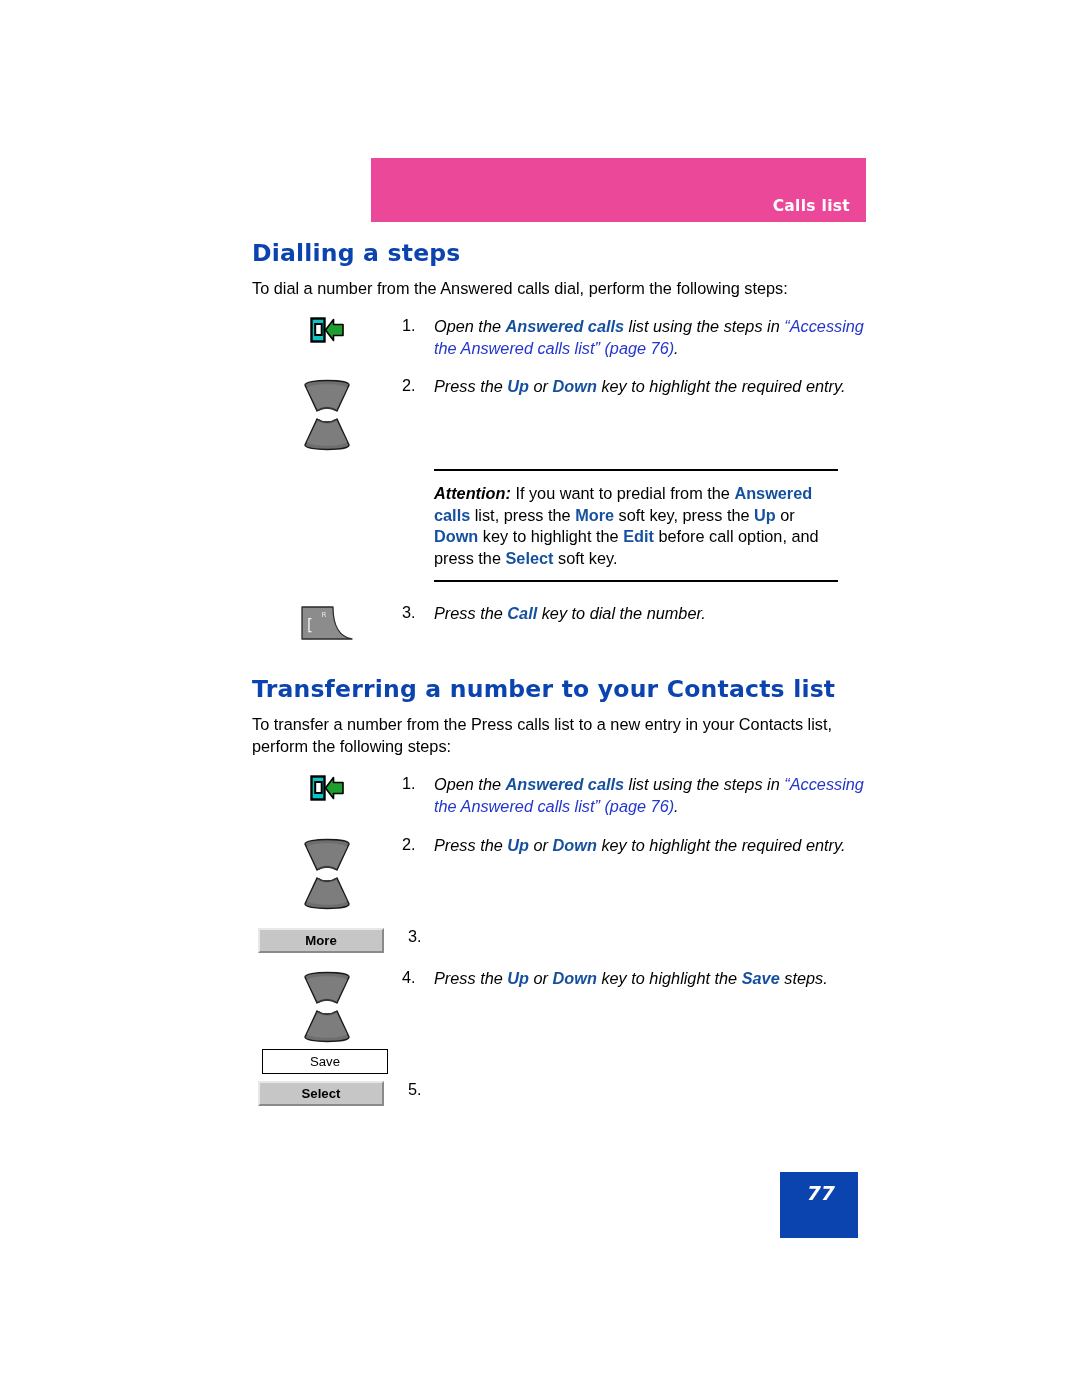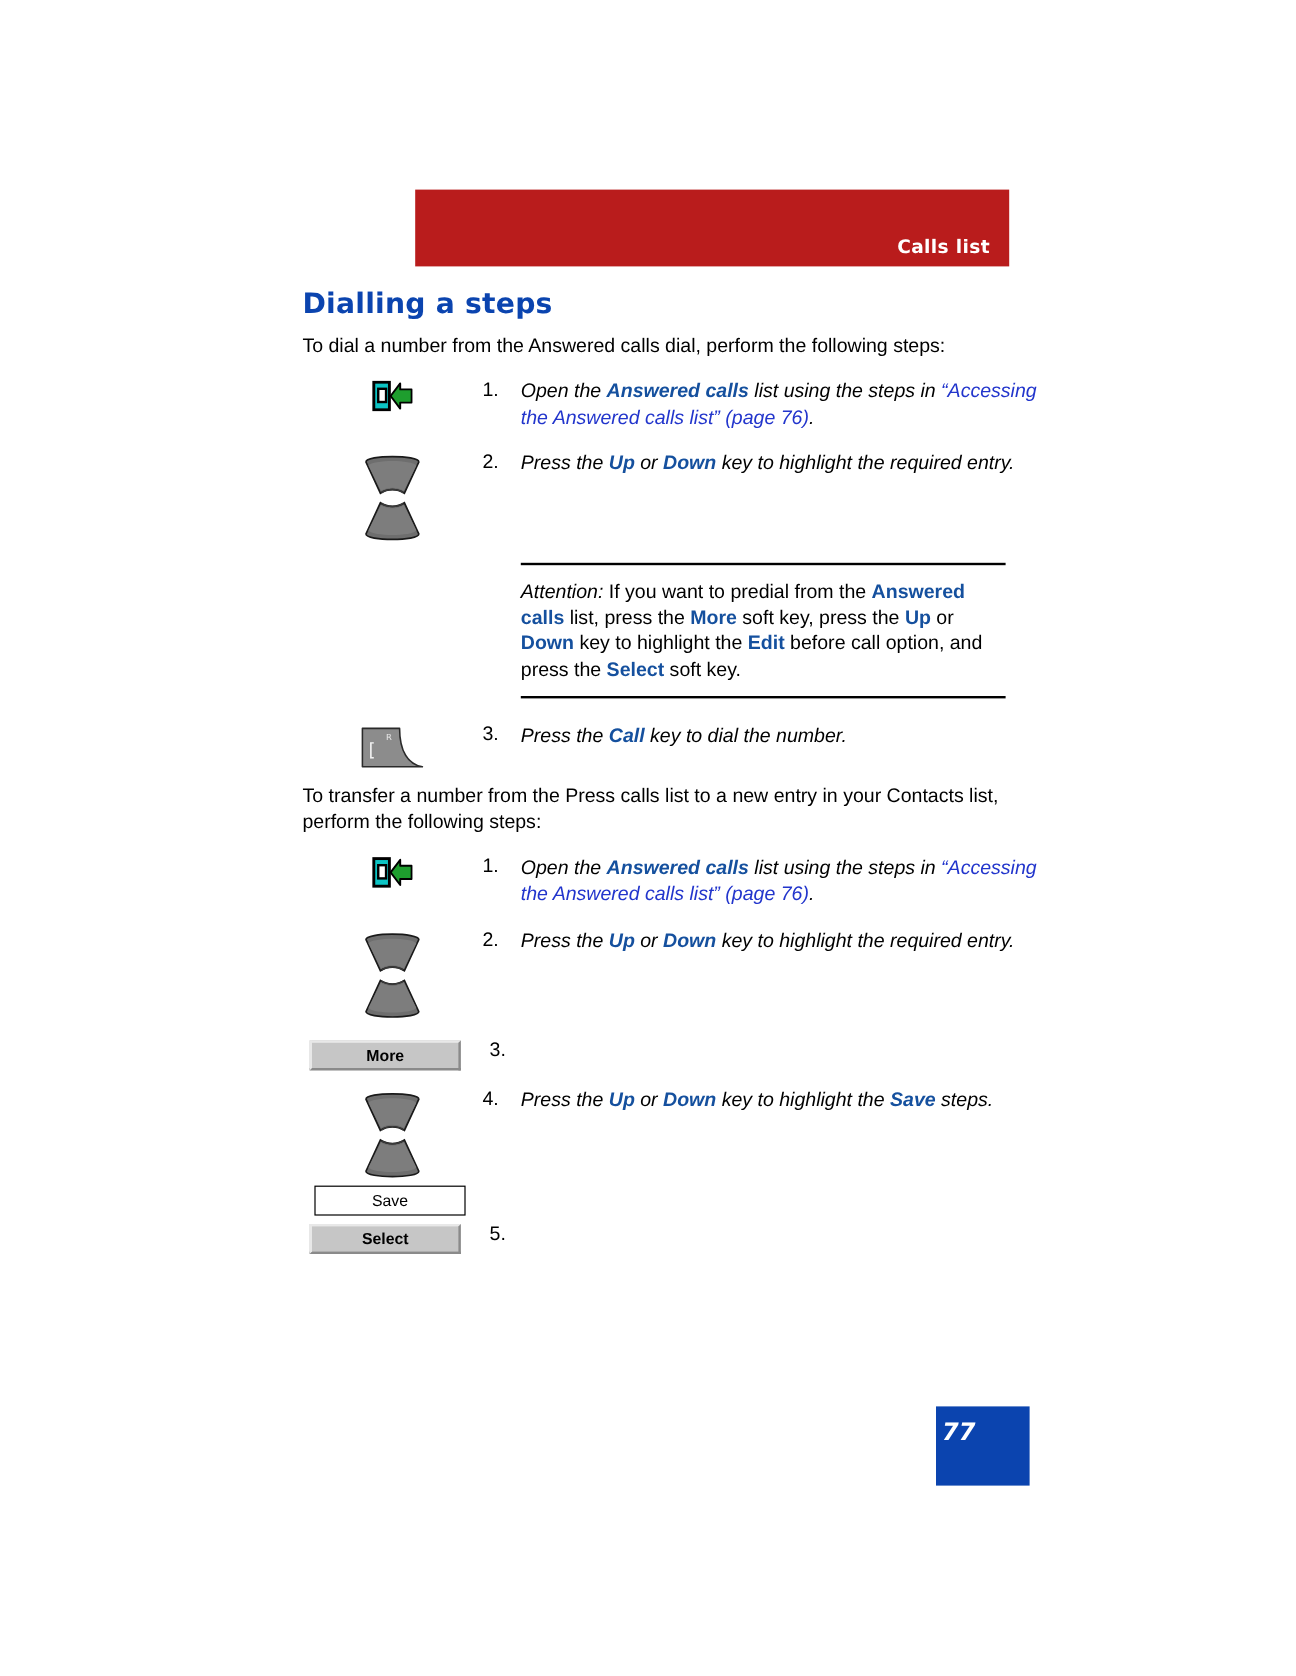--- a/index.html
+++ b/index.html
@@ -19,25 +19,25 @@
   
   .page {
     position: absolute;
     left: 0; top: 0;
     width: 1080px;
     height: 1397px;
   }
 
   .header-bar {
     position: absolute;
-    left: 346px;
+    left: 371px;
     top: 158px;
     width: 495px;
     height: 64px;
-    background: #b91c1c;
+    background: #ec4899;
     box-sizing: border-box;
   }
   .header-title {
     position: absolute;
     right: 16px;
     bottom: 7px;
     color: #ffffff;
     font-family: "DejaVu Sans", sans-serif;
     font-size: 15.5px;
     font-weight: bold;
@@ -114,21 +114,21 @@
   .attention {
     margin: 16px 0 0 182px;
     width: 404px;
     border-top: 2.5px solid #000;
     border-bottom: 2.5px solid #000;
     padding: 12px 0 11px 0;
     font-size: 16.3px;
     line-height: 1.32;
   }
   .attention .att-word {
-    font-weight: normal;
+    font-weight: bold;
     font-style: italic;
   }
 
   
   .icon-answered {
     width: 34px;
     height: 26px;
     display: block;
   }
   .icon-nav {
@@ -174,21 +174,21 @@
     position: absolute;
     left: 780px;
     top: 1172px;
     width: 78px;
     height: 66px;
     background: #0B44AF;
     box-sizing: border-box;
   }
   .page-number {
     position: absolute;
-    left: 5px;
+    left: 27px;
     top: 9px;
     color: #ffffff;
     font-family: "DejaVu Sans", sans-serif;
     font-size: 20px;
     font-weight: bold;
     font-style: italic;
   }
   .mt-md { margin-top: 16px; }
 </style>
 </head>
@@ -256,20 +256,21 @@
           </svg>
         </div>
         <div class="step-num">3.</div>
         <div class="step-text">
           <span>Press the </span><b class="hl">Call</b><span> key to dial the number.</span>
         </div>
       </div>
 
     </div>
 
+    <h1 class="sec-head" style="margin-top:34px;">Transferring a number to your Contacts list</h1>
     <p class="intro">To transfer a number from the Press calls list to a new entry in your Contacts list, perform the following steps:</p>
 
     <div class="steps">
 
       <div class="step mt-md">
         <div class="step-icon">
           <svg class="icon-answered" viewBox="0 0 34 26">
             <rect x="1.5" y="1.5" width="13" height="23" fill="#0CC4C4" stroke="#000" stroke-width="2.4"></rect>
             <rect x="5.2" y="7" width="6.5" height="11" fill="#ffffff"></rect>
             <rect x="5.2" y="7" width="6.5" height="11" fill="none" stroke="#000" stroke-width="2"></rect>

